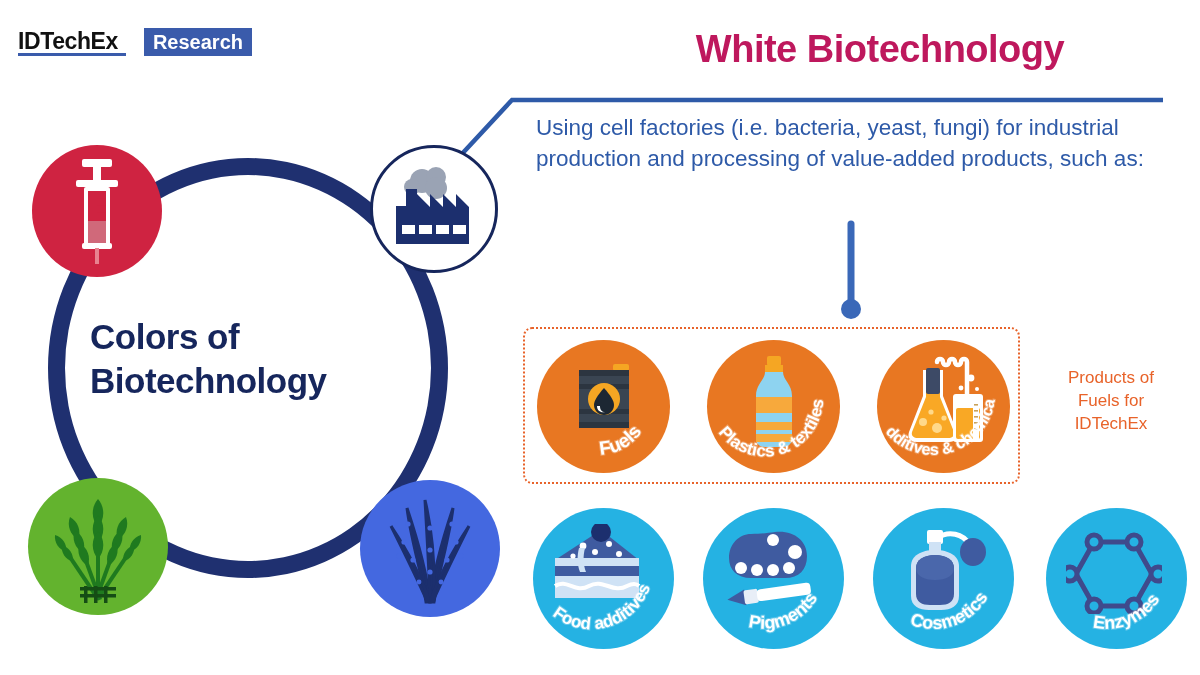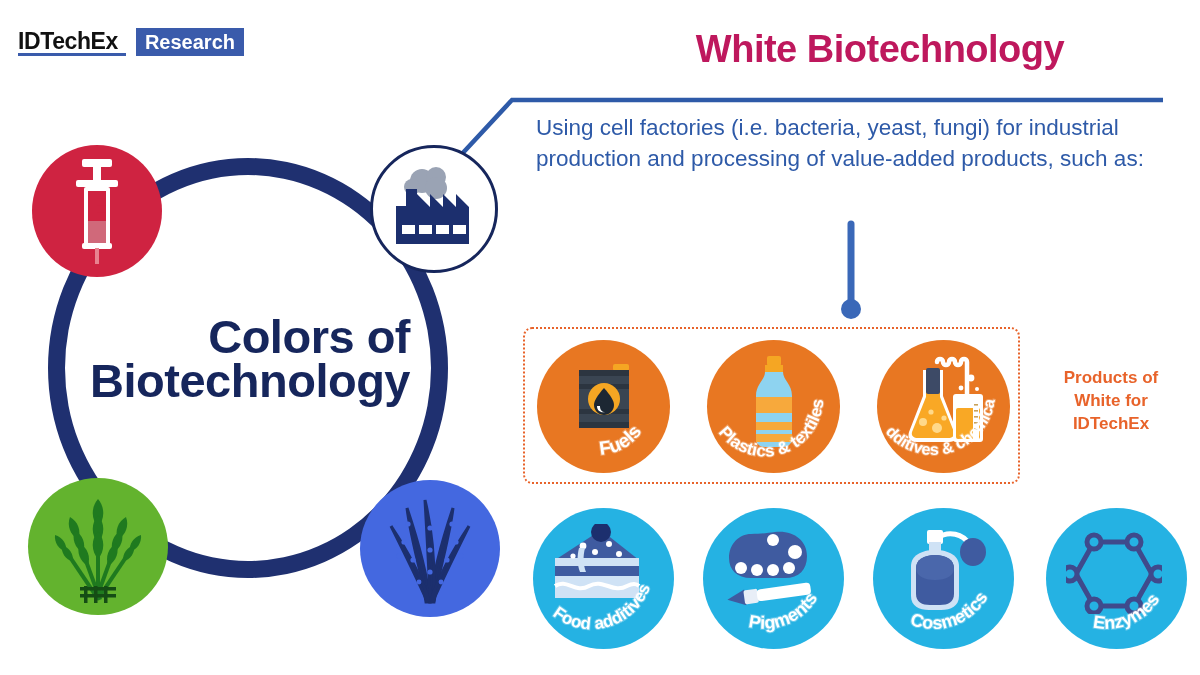--- a/index.html
+++ b/index.html
@@ -12,58 +12,58 @@
   .page { position: relative; width: 1200px; height: 675px; }
 
   
   .logo { position: absolute; left: 18px; top: 28px; display: flex; align-items: stretch; height: 28px; }
   .logo-word {
     font-size: 23px; font-weight: bold; color: #111111; letter-spacing: -0.4px;
     line-height: 26px; border-bottom: 3px solid #3a5bab; padding-right: 8px;
   }
   .logo-badge {
     background: #3a5bab; color: #ffffff; font-size: 20px; font-weight: bold;
-    padding: 1px 9px 3px 9px; line-height: 26px; margin-left: 10px;
+    padding: 1px 9px 3px 9px; line-height: 26px; margin-left: 18px;
   }
 
   
   .title {
     position: absolute; left: 600px; top: 28px; width: 560px; text-align: center;
     font-size: 38px; font-weight: bold; color: #be185d; letter-spacing: -0.5px;
   }
   .desc {
     position: absolute; left: 536px; top: 112px; width: 640px; text-align: left;
     font-size: 22.5px; color: #2e5aa8; line-height: 31px;
   }
   .connector-svg { position: absolute; left: 0; top: 0; width: 1200px; height: 675px; pointer-events: none; }
 
   
   .wheel { position: absolute; left: 20px; top: 140px; width: 460px; height: 460px; }
   .wheel-ring {
     position: absolute; left: 28px; top: 18px; width: 400px; height: 420px;
     border: 17px solid #1f3070; border-radius: 50%;
   }
   .wheel-center {
-    position: absolute; left: 70px; top: 175px; width: 320px; text-align: right;
-    font-size: 47px; font-weight: bold; color: #16265c; line-height: 44px; letter-spacing: -0.5px;
+    position: absolute; left: 70px; top: 175px; width: 320px; text-align: left;
+    font-size: 35px; font-weight: bold; color: #16265c; line-height: 44px; letter-spacing: -0.5px;
   }
   .node { position: absolute; border-radius: 50%; display: flex; align-items: center; justify-content: center; }
   .node-red    { left: 12px;  top: 5px;   width: 130px; height: 132px; background: #cf2341; }
   .node-white  { left: 350px; top: 5px;   width: 128px; height: 128px; background: #ffffff; border: 3px solid #16265c; }
   .node-green  { left: 8px;   top: 338px; width: 140px; height: 137px; background: #63b32e; }
   .node-violet { left: 340px; top: 340px; width: 140px; height: 137px; background: #4468e0; }
 
   
   .focus-box {
     position: absolute; left: 523px; top: 327px; width: 497px; height: 157px;
     border: 2.5px dotted #e8632a; border-radius: 9px;
   }
   .focus-label {
     position: absolute; left: 1036px; top: 366px; width: 150px;
-    text-align: center; font-size: 17px; font-weight: bold; color: #e8632a; line-height: 23px;
+    text-align: center; font-size: 17px; font-weight: normal; color: #e8632a; line-height: 23px;
   }
   .prod { position: absolute; border-radius: 50%; overflow: hidden; }
   .prod-orange { background: #e87722; }
   .prod-blue   { background: #25b2e3; }
 
   .curve-label { position: absolute; left: 0; top: 0; width: 100%; height: 100%; pointer-events: none; }
   .curve-label text {
     font-family: "Liberation Sans", sans-serif; font-weight: bold; fill: #ffffff;
     paint-order: stroke; stroke: rgba(255,255,255,0.28); stroke-width: 2px;
   }
@@ -199,21 +199,21 @@
             <circle cx="42" cy="88" r="2.4"></circle>
           <circle cx="64" cy="88" r="2.4"></circle>
         </g>
       </svg>
     </div>
   </div>
 
   <div class="focus-box"></div>
   <div class="focus-label">
     <div>Products of</div>
-    <div>White for</div>
+    <div>Fuels for</div>
     <div>IDTechEx</div>
   </div>
 
   <div class="prod prod-orange" style="left:537px; top:340px; width:133px; height:133px;">
     <svg class="ic" style="left:34px; top:22px;" width="66" height="72" viewBox="0 0 66 72">
       <rect x="42" y="2" width="16" height="7" rx="2" fill="#f5a623"></rect>
       <rect x="8" y="8" width="50" height="58" rx="3" fill="#3a4552"></rect>
       <rect x="8" y="8" width="50" height="6" fill="#2c3540"></rect>
       <rect x="8" y="60" width="50" height="6" fill="#2c3540"></rect>
       <rect x="8" y="22" width="50" height="5" fill="#2c3540"></rect>

